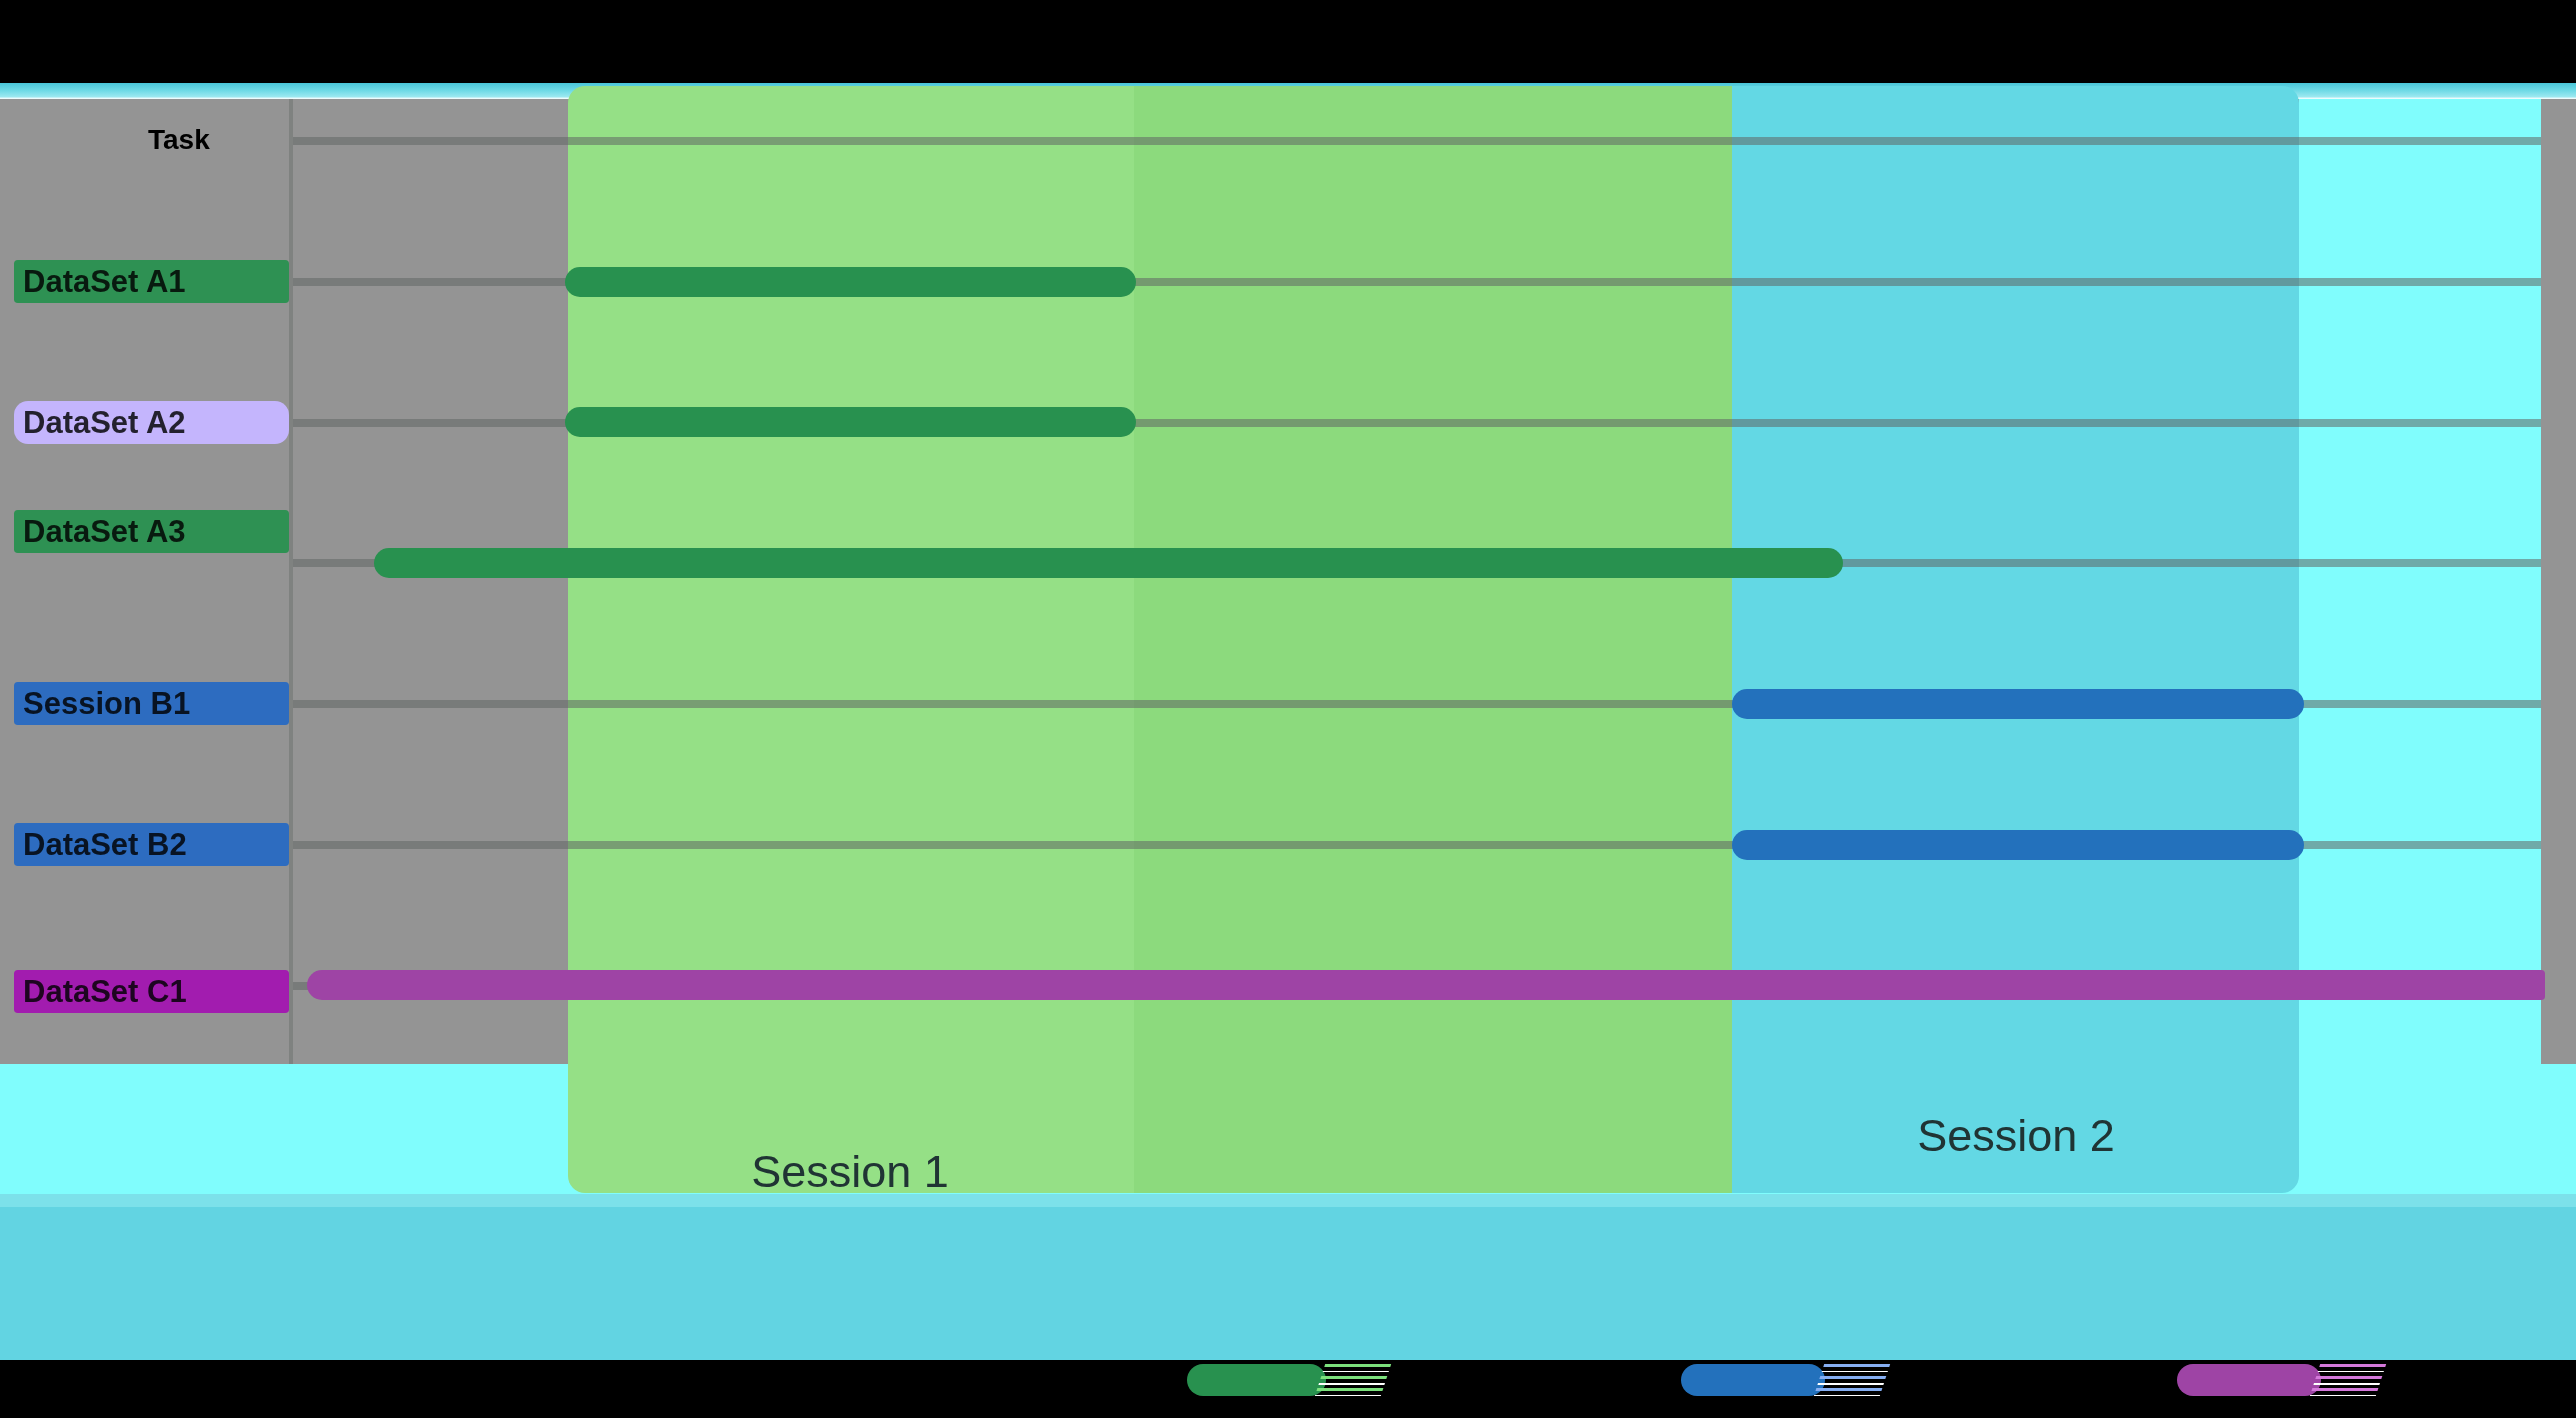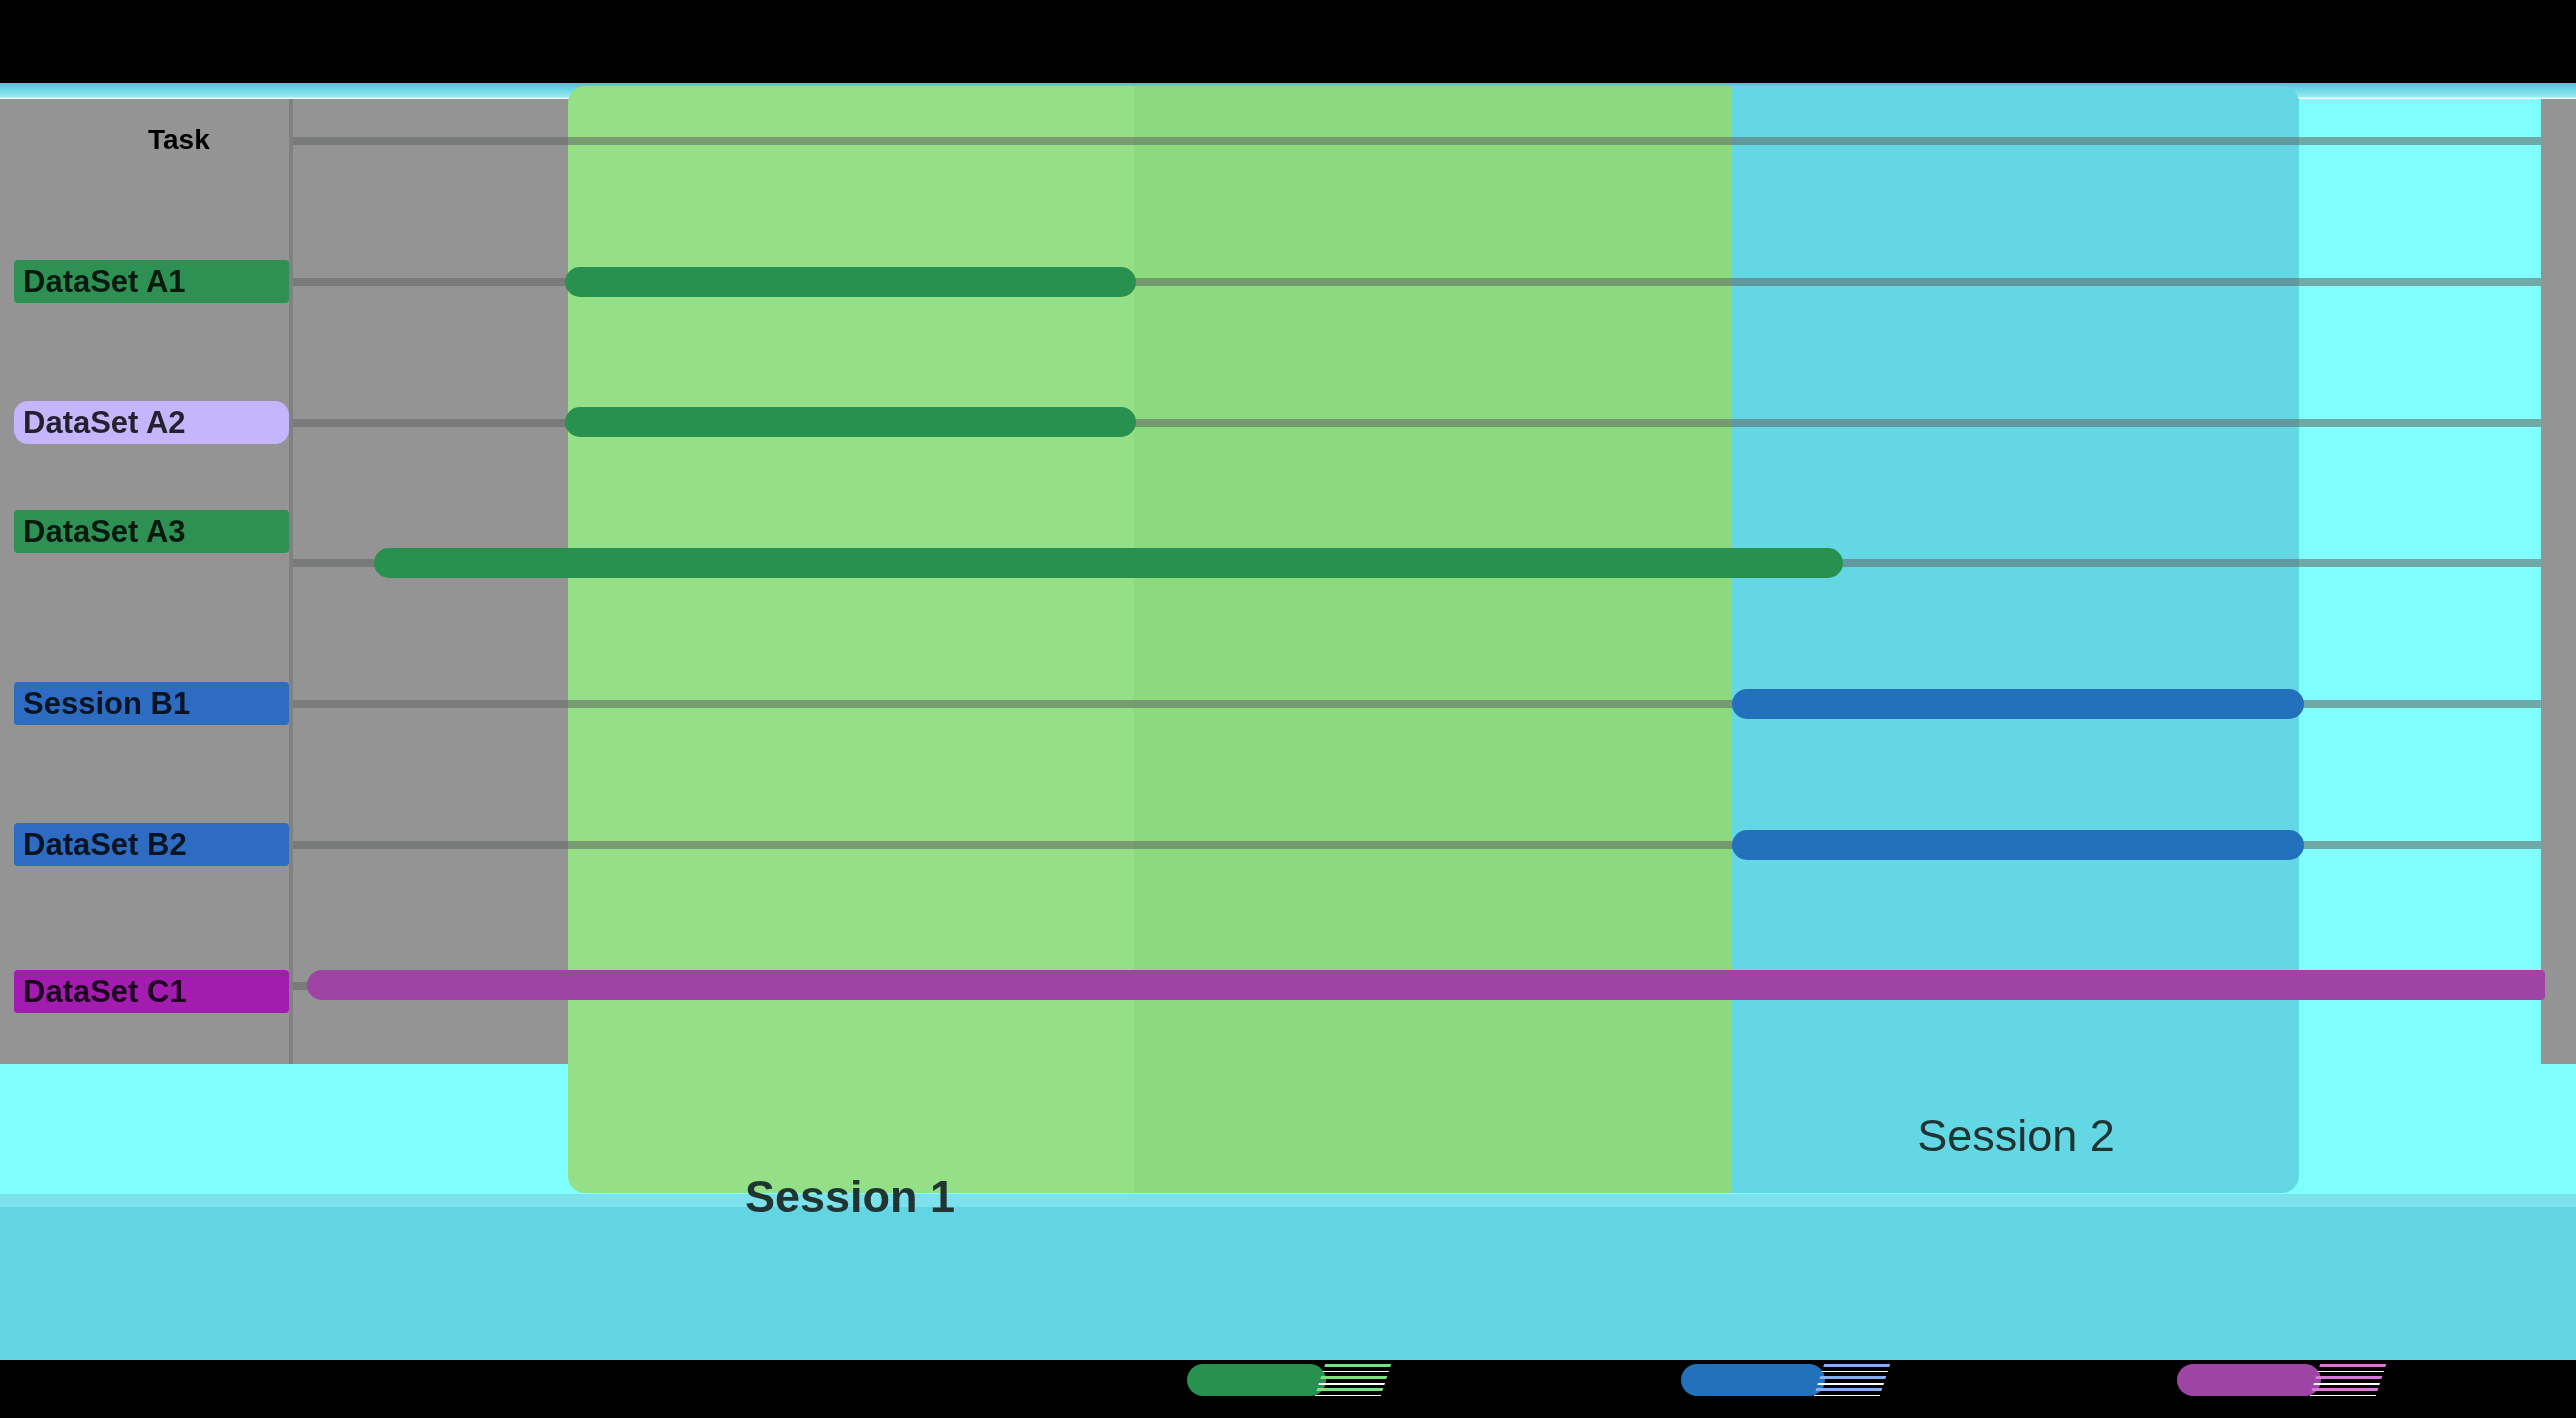--- a/index.html
+++ b/index.html
@@ -63,21 +63,21 @@
     </div>
   <div id="bars">
       <div class="bar" style="left: 565px; top: 267px; width: 571px; background: rgb(40, 145, 79); border-radius: 15px;"></div>
       <div class="bar" style="left: 565px; top: 407px; width: 571px; background: rgb(40, 145, 79); border-radius: 15px;"></div>
       <div class="bar" style="left: 374px; top: 548px; width: 1469px; background: rgb(40, 145, 79); border-radius: 15px;"></div>
       <div class="bar" style="left: 1732px; top: 689px; width: 572px; background: rgb(35, 113, 188); border-radius: 15px;"></div>
       <div class="bar" style="left: 1732px; top: 830px; width: 572px; background: rgb(35, 113, 188); border-radius: 15px;"></div>
       <div class="bar" style="left: 307px; top: 970px; width: 2238px; background: rgb(158, 68, 165); border-radius: 15px 3.8px 3.8px 15px;"></div>
     </div>
   <div id="session-labels">
-      <div class="session-label" style="left: 850px; top: 1197px; font-weight: bold;">Session 1</div>
+      <div class="session-label" style="left: 850px; top: 1172px;">Session 1</div>
       <div class="session-label" style="left: 2016px; top: 1136px;">Session 2</div>
     </div>
   <div class="abs top-black"></div>
   <div class="abs bottom-black"></div>
   <div id="legend">
       <div class="legend-pill" style="left: 1187px; top: 1364px; width: 139px; background: rgb(40, 145, 79);"></div>
       <div class="legend-slash" style="left: 1320px; top: 1364px; background: repeating-linear-gradient(rgb(124, 224, 124) 0px, rgb(124, 224, 124) 2.8px, rgba(0, 0, 0, 0) 2.8px, rgba(0, 0, 0, 0) 6.6px, rgb(255, 255, 255) 6.6px, rgb(255, 255, 255) 8.4px, rgba(0, 0, 0, 0) 8.4px, rgba(0, 0, 0, 0) 12.2px);"></div>
       <div class="legend-pill" style="left: 1681px; top: 1364px; width: 144px; background: rgb(35, 113, 188);"></div>
       <div class="legend-slash" style="left: 1819px; top: 1364px; background: repeating-linear-gradient(rgb(134, 174, 242) 0px, rgb(134, 174, 242) 2.8px, rgba(0, 0, 0, 0) 2.8px, rgba(0, 0, 0, 0) 6.6px, rgb(255, 255, 255) 6.6px, rgb(255, 255, 255) 8.4px, rgba(0, 0, 0, 0) 8.4px, rgba(0, 0, 0, 0) 12.2px);"></div>
       <div class="legend-pill" style="left: 2177px; top: 1364px; width: 144px; background: rgb(158, 68, 165);"></div>

